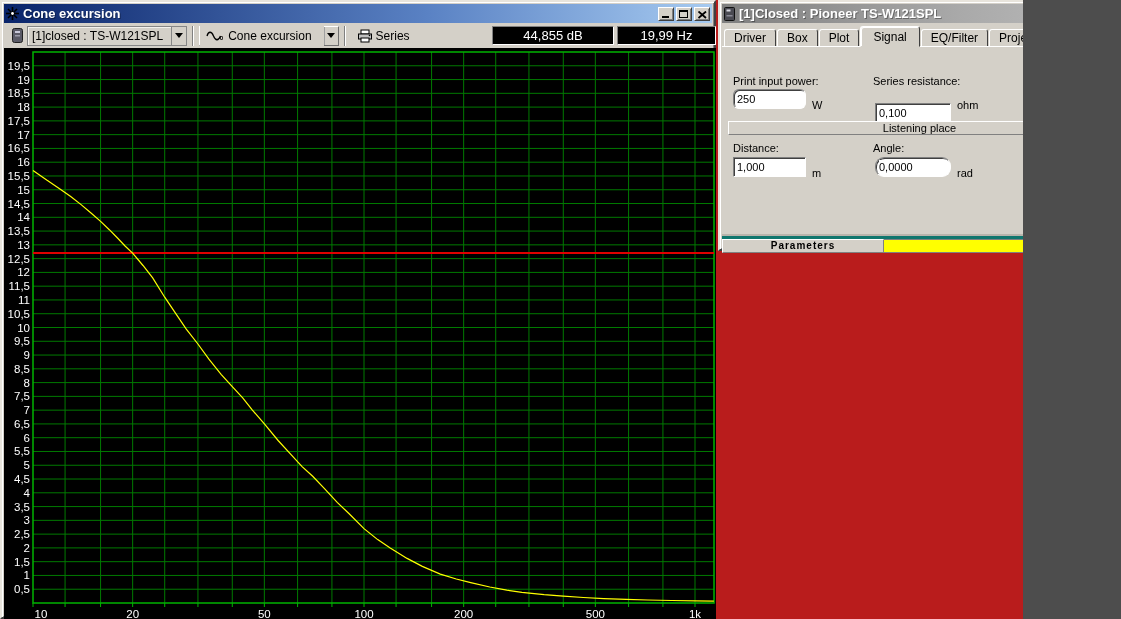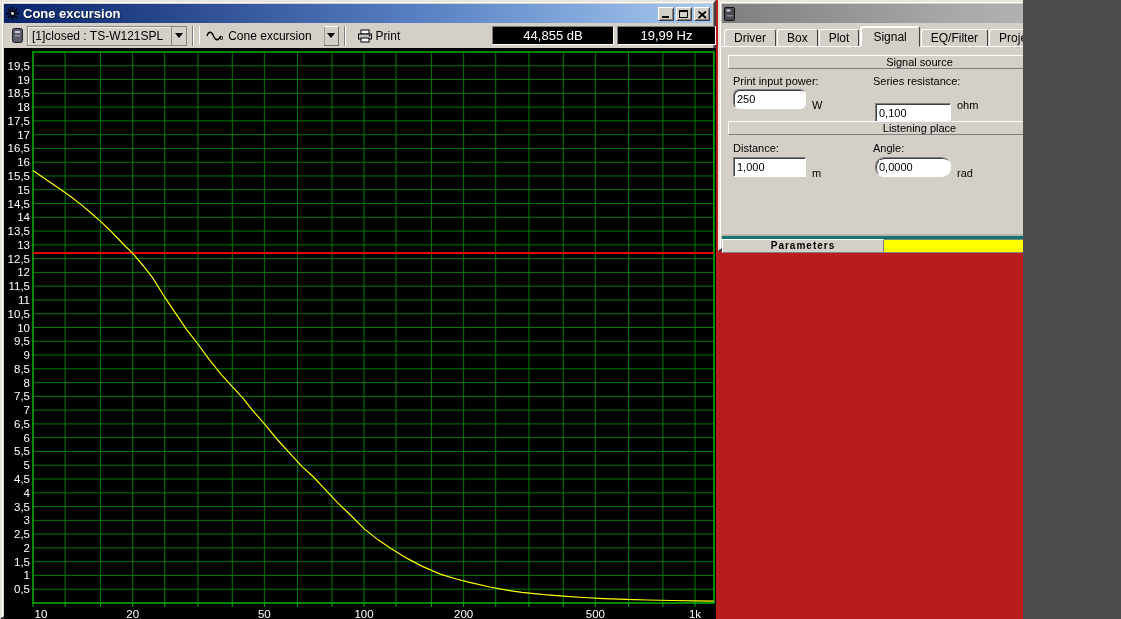--- a/index.html
+++ b/index.html
@@ -144,21 +144,21 @@
       <span class="tsep"></span>
       <div class="flatbtn">
         <span style="display:inline-flex;">
           <svg width="16" height="14">
             <rect x="4" y="1" width="8" height="4" fill="#fff" stroke="#000"></rect>
             <rect x="1.5" y="5" width="13" height="5" fill="#c0c0c0" stroke="#000"></rect>
             <rect x="4" y="9" width="8" height="4" fill="#fff" stroke="#000"></rect>
             <circle cx="12.5" cy="6.5" r="0.8" fill="#000"></circle>
           </svg>
         </span>
-        <span class="lbl">Print</span>
+        <span class="lbl">Series</span>
       </div>
       <div class="readout" id="readout-spl">44,855 dB</div>
       <div class="readout" id="readout-freq">19,99 Hz</div>
     </div>
 
     <div class="chart-area">
       <svg id="chart-svg" width="712" height="571">
           <line x1="29" y1="541.225" x2="710" y2="541.225" stroke="#007a00" stroke-width="1"></line>
           <line x1="29" y1="527.45" x2="710" y2="527.45" stroke="#007a00" stroke-width="1"></line>
           <line x1="29" y1="513.675" x2="710" y2="513.675" stroke="#007a00" stroke-width="1"></line>
@@ -294,20 +294,21 @@
 
   <div class="window" id="signal-window">
     <div class="titlebar inactive">
       <span style="display:inline-flex;">
         <svg width="11" height="14">
             <rect x="0.5" y="0.5" width="10" height="13" rx="1" fill="#4a4a52" stroke="#101010"></rect>
             <rect x="2.5" y="2.5" width="4" height="2" fill="#d8d8e0"></rect>
             <rect x="2.5" y="8" width="6" height="1.5" fill="#8a8a96"></rect>
           </svg>
       </span>
+      <span class="tb-title">[1]Closed : Pioneer TS-W121SPL</span>
       <span class="tb-btns">
         <button class="tbb">
             <span class="g-min"></span>
           </button>
         <button class="tbb">
             <span class="g-max"></span>
           </button>
         <button class="tbb">
           <svg width="9" height="8">
               <path d="M0.5,0.5 L8,7 M8,0.5 L0.5,7" stroke="#000" stroke-width="1.8"></path>
@@ -319,21 +320,20 @@
     <div class="tabstrip">
       <div class="tab">Driver</div>
       <div class="tab">Box</div>
       <div class="tab">Plot</div>
       <div class="tab active">Signal</div>
       <div class="tab">EQ/Filter</div>
       <div class="tab">Project</div>
     </div>
 
     <div class="panel">
-      <div class="group-header" style="top:8px;">Signal source</div>
 
       <span class="flabel" style="left:11px;top:28px;">Print input power:</span>
       <div class="fbox" style="left:11px;top:42px;width:73px;border-radius:6px;">
         <input value="250" style="">
       </div>
       <span class="unit" style="left:90px;top:52px;">W</span>
 
       <span class="flabel" style="left:151px;top:28px;">Series resistance:</span>
       <div class="fbox" style="left:153px;top:56px;width:76px;">
         <input value="0,100" style="">

